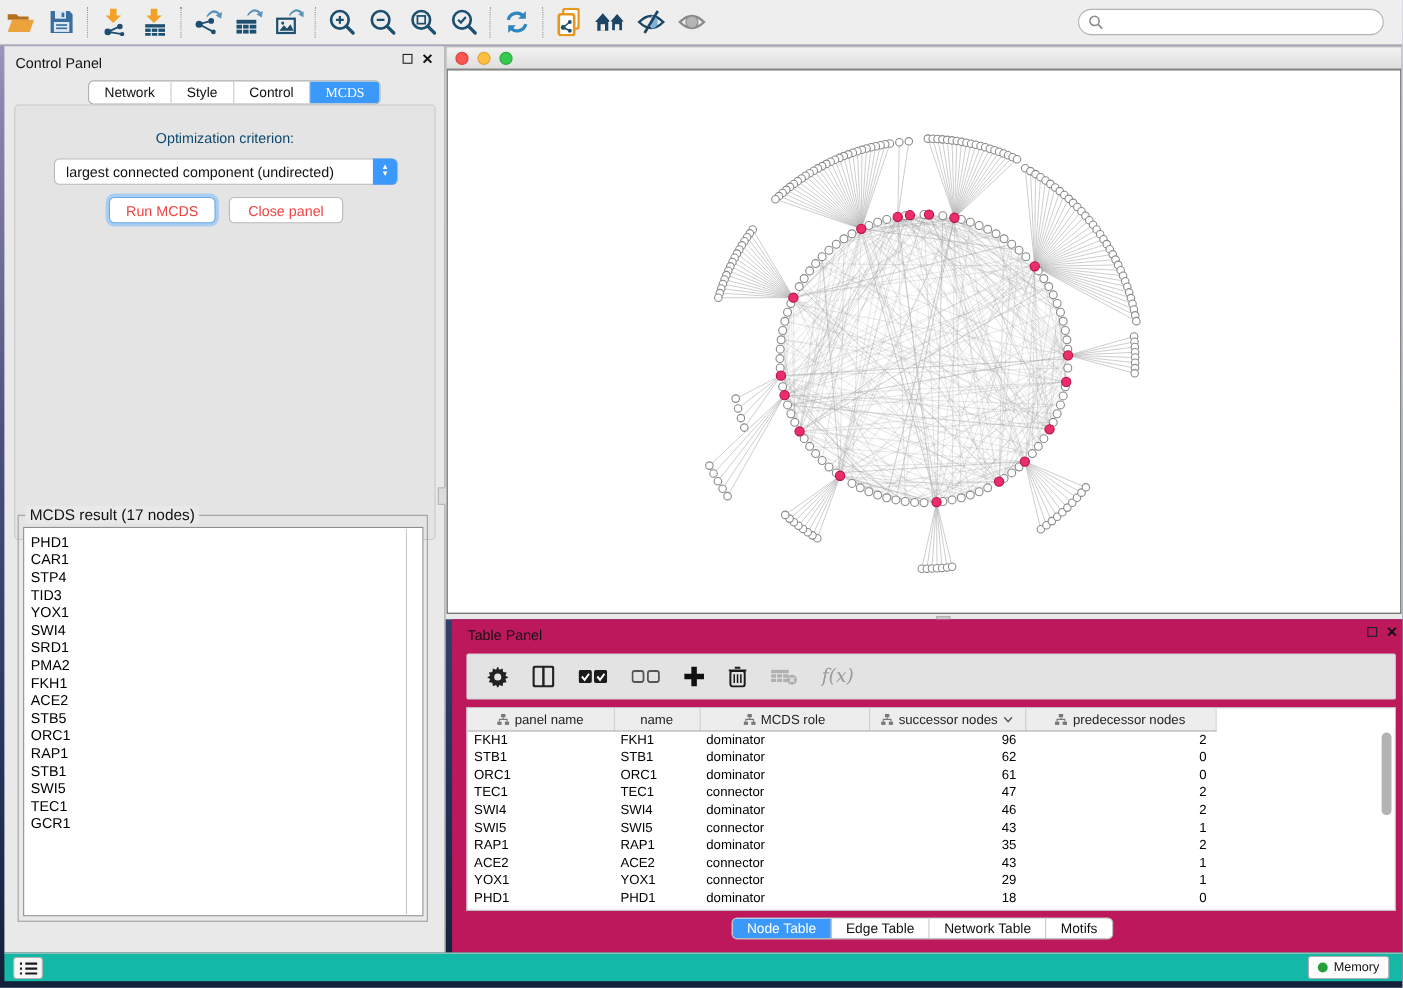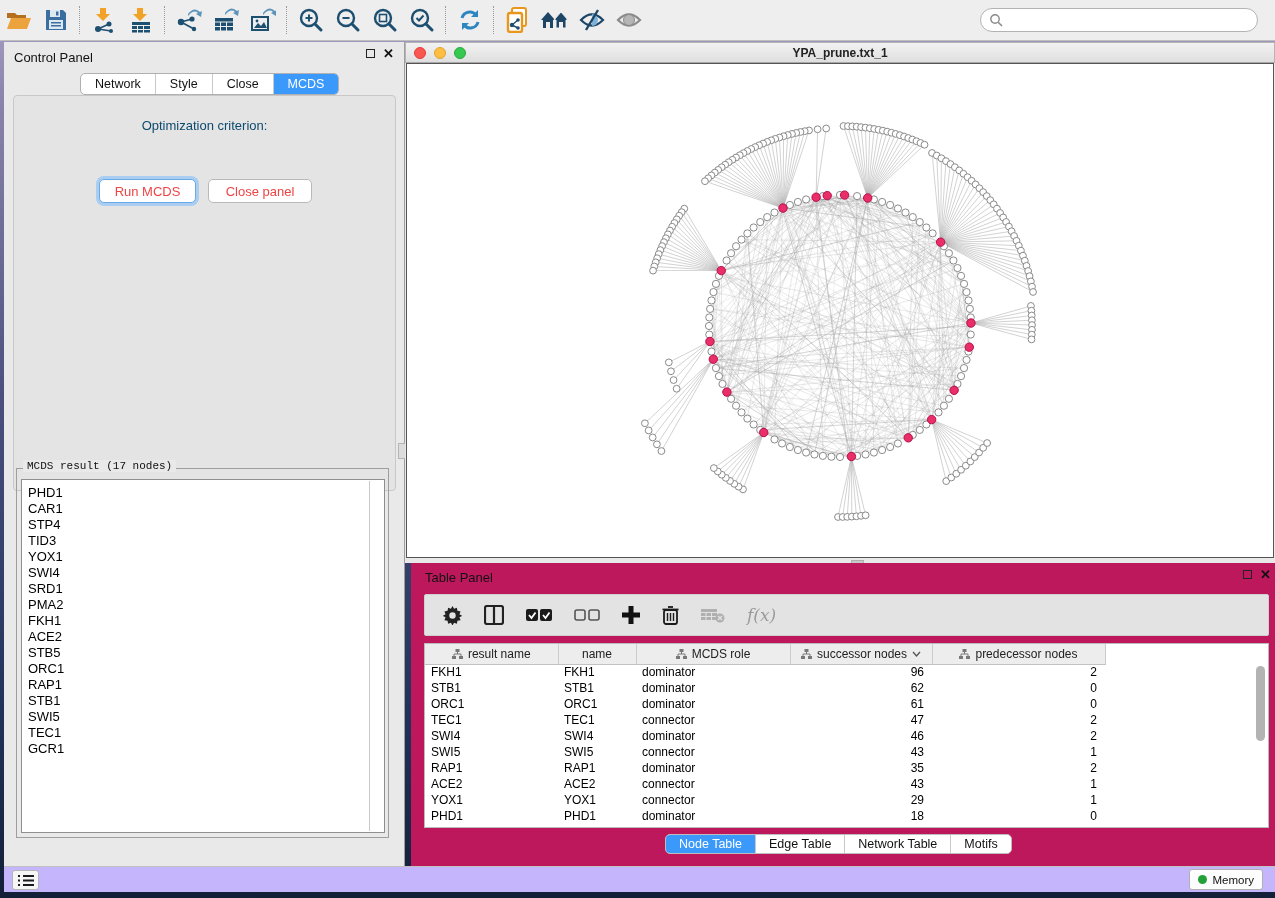--- a/index.html
+++ b/index.html
@@ -23,38 +23,38 @@
     border-right:1px solid #9e9e9e; }
   .panel-title { font-size:13px; color:#111; }
   .panel-icons { position:absolute; right:10px; top:7px; display:flex; gap:8px; align-items:center; }
   .float-ico { width:9px; height:9px; border:1.5px solid #222; }
   .close-ico { font-size:13px; font-weight:bold; color:#111; line-height:9px; }
   #cp-tabs { position:absolute; left:76px; top:31px; display:flex; border:1px solid #b0b0b0;
     border-radius:5px; overflow:hidden; background:#fff; height:22px; }
   .cp-tab { font-size:12.5px; padding:3px 14px; border-right:1px solid #c9c9c9; color:#111;
     display:flex; align-items:center; }
   .cp-tab:last-child { border-right:none; }
-  .cp-tab.active { background:#3b99fc; color:#fff; }
+  .cp-tab.active { background:#3b99fc; color:#fff;font-family:Liberation Serif, serif; }
   #cp-inner { position:absolute; left:9px; top:53px; width:383px; height:396px;
     background:#e4e4e4; border:1px solid #c8c8c8; border-radius:4px; }
   #opt-label { position:absolute; left:0; top:22px; width:100%; text-align:center; font-size:13px; color:#0c4a6e; }
   #opt-dropdown { position:absolute; left:35px; top:48px; width:313px; height:24px; background:#fff;
     border:1px solid #b9b9b9; border-radius:5px; font-size:13px; color:#111;
     display:flex; align-items:center; padding-left:10px; }
   #opt-stepper { position:absolute; right:0; top:-1px; width:22px; height:24px; background:#3b99fc;
     border-radius:0 5px 5px 0; display:flex; flex-direction:column; align-items:center;
     justify-content:center; color:#fff; font-size:7px; line-height:6px; }
   .btn { position:absolute; top:83px; height:24px; background:#fff; border:1px solid #b9b9b9;
     border-radius:5px; font-size:13px; color:#ef4444; display:flex; align-items:center; justify-content:center; }
   #run-btn { left:85px; width:97px; border:1px solid #6aa9e8; box-shadow:0 0 0 3px #aacdf2; }
   #close-btn { left:194px; width:104px; }
   #mcds-group { position:absolute; left:12px; top:426px; width:373px; height:370px;
     border:1px solid #9e9e9e; }
   #mcds-legend { position:absolute; left:6px; top:-9px; background:#e9e9e9; padding:0 4px;
-    font-size:11px; color:#111;font-family:Liberation Mono, monospace; }
+    font-size:14px; color:#111; }
   #mcds-list { position:absolute; left:4px; top:10px; width:364px; height:354px; background:#fff;
     border:1px solid #8f8f8f; overflow:hidden; }
   #mcds-list ul { list-style:none; padding:5px 0 0 6px; }
   #mcds-list li { font-size:13px; line-height:16px; color:#000; }
   #mcds-scroll { position:absolute; right:14px; top:1px; bottom:1px; width:0;
     border-left:1px solid #c9c9c9; }
 
   
   #network-panel { left:405px; top:42px; width:870px; height:521px; background:#e9e9e9; }
   #net-titlebar { position:absolute; left:0; top:0; width:100%; height:21px;
@@ -87,21 +87,21 @@
   #tbl-scroll { position:absolute; right:3px; top:22px; width:9px; height:75px;
     background:#b3b3b3; border-radius:5px; }
   #tp-tabs { position:absolute; left:254px; top:271px; display:flex; border:1px solid #bdbdbd;
     border-radius:5px; overflow:hidden; background:#fff; height:20px; }
   .tp-tab { font-size:12.5px; padding:2px 13px; border-right:1px solid #c9c9c9; color:#111;
     display:flex; align-items:center; }
   .tp-tab:last-child { border-right:none; }
   .tp-tab.active { background:#3b99fc; color:#fff; }
 
   
-  #status-bar { left:4px; top:866px; width:1271px; height:26px; background:#c4b5fd;
+  #status-bar { left:4px; top:866px; width:1271px; height:26px; background:#14b8a6;
     border-top:1px solid #c0c0c0; }
   #list-btn { position:absolute; left:8px; top:3px; width:27px; height:20px; background:#f6f6f6;
     border:1px solid #b5b5b5; border-radius:3px; display:flex; align-items:center; justify-content:center; }
   #memory-btn { position:absolute; right:12px; top:2px; height:21px; background:#fdfdfd;
     border:1px solid #b0b0b0; border-radius:3px; display:flex; align-items:center;
     gap:5px; padding:0 8px; font-size:11.5px; color:#111; }
   #memory-dot { width:9px; height:9px; border-radius:50%; background:#23a038; }
 </style>
 </head>
 <body>
@@ -261,25 +261,32 @@
 
 <div id="control-panel" class="abs">
   <div class="panel-title abs" style="left:10px; top:8px;">Control Panel</div>
   <div class="panel-icons">
     <div class="float-ico"></div>
     <div class="close-ico">✕</div>
   </div>
   <div id="cp-tabs">
     <div class="cp-tab">Network</div>
     <div class="cp-tab">Style</div>
-    <div class="cp-tab">Close</div>
+    <div class="cp-tab">Control</div>
     <div class="cp-tab active">MCDS</div>
   </div>
   <div id="cp-inner">
     <div id="opt-label">Optimization criterion:</div>
+    <div id="opt-dropdown">
+      <span>largest connected component (undirected)</span>
+      <div id="opt-stepper">
+        <span>▲</span>
+          <span>▼</span>
+      </div>
+    </div>
     <div class="btn" id="run-btn">Run MCDS</div>
     <div class="btn" id="close-btn">Close panel</div>
   </div>
   <div id="mcds-group">
     <div id="mcds-legend">MCDS result (17 nodes)</div>
     <div id="mcds-list">
       <ul>
           <li>PHD1</li>
           <li>CAR1</li>
           <li>STP4</li>
@@ -302,21 +309,20 @@
     </div>
   </div>
 </div>
 <div id="left-grip" class="abs"></div>
 
 <div id="network-panel" class="abs">
   <div id="net-titlebar">
     <div class="tl" style="background:#fa5652; border:1px solid #df3e3b;"></div>
     <div class="tl" style="background:#fdbe41; border:1px solid #e0a52f;"></div>
     <div class="tl" style="background:#35c94f; border:1px solid #27a93e;"></div>
-    <div id="net-title">YPA_prune.txt_1</div>
   </div>
   <div id="net-canvas">
     <svg id="graph-svg" width="866" height="493">
         <g>
           <line x1="375.9847259822251" y1="144.05824094631265" x2="564" y2="262" stroke="#9b9b9b" stroke-width="0.7" opacity="0.32"></line>
           <line x1="375.9847259822251" y1="144.05824094631265" x2="324.0774807883666" y2="334.77970052556793" stroke="#9b9b9b" stroke-width="0.7" opacity="0.32"></line>
           <line x1="375.9847259822251" y1="144.05824094631265" x2="466.9052949084302" y2="135.46371675613204" stroke="#9b9b9b" stroke-width="0.7" opacity="0.32"></line>
           <line x1="375.9847259822251" y1="144.05824094631265" x2="441.5678099291487" y2="131.28048105574294" stroke="#9b9b9b" stroke-width="0.7" opacity="0.32"></line>
           <line x1="375.9847259822251" y1="144.05824094631265" x2="450.0989311808268" y2="391.8792768399692" stroke="#9b9b9b" stroke-width="0.7" opacity="0.32"></line>
           <line x1="375.9847259822251" y1="144.05824094631265" x2="329.0707124218482" y2="341.7477472001424" stroke="#9b9b9b" stroke-width="0.7" opacity="0.32"></line>
@@ -1122,21 +1128,21 @@
       <thead>
           <tr>
             <th>
               <div class="hdr">
                 <svg width="11" height="10" viewBox="0 0 11 10">
                   <rect x="3.5" y="0" width="4" height="3" fill="#787878"></rect>
                   <path d="M5.5 3 v2 M2 7 v-2 h7 v2" fill="none" stroke="#787878" stroke-width="1"></path>
                   <rect x="0" y="7" width="4" height="3" fill="#787878"></rect>
                   <rect x="7" y="7" width="4" height="3" fill="#787878"></rect>
                 </svg>
-                <span>result name</span>
+                <span>panel name</span>
               </div>
             </th>
             <th>
               <div class="hdr">
                 <span>name</span>
               </div>
             </th>
             <th>
               <div class="hdr">
                 <svg width="11" height="10" viewBox="0 0 11 10">

